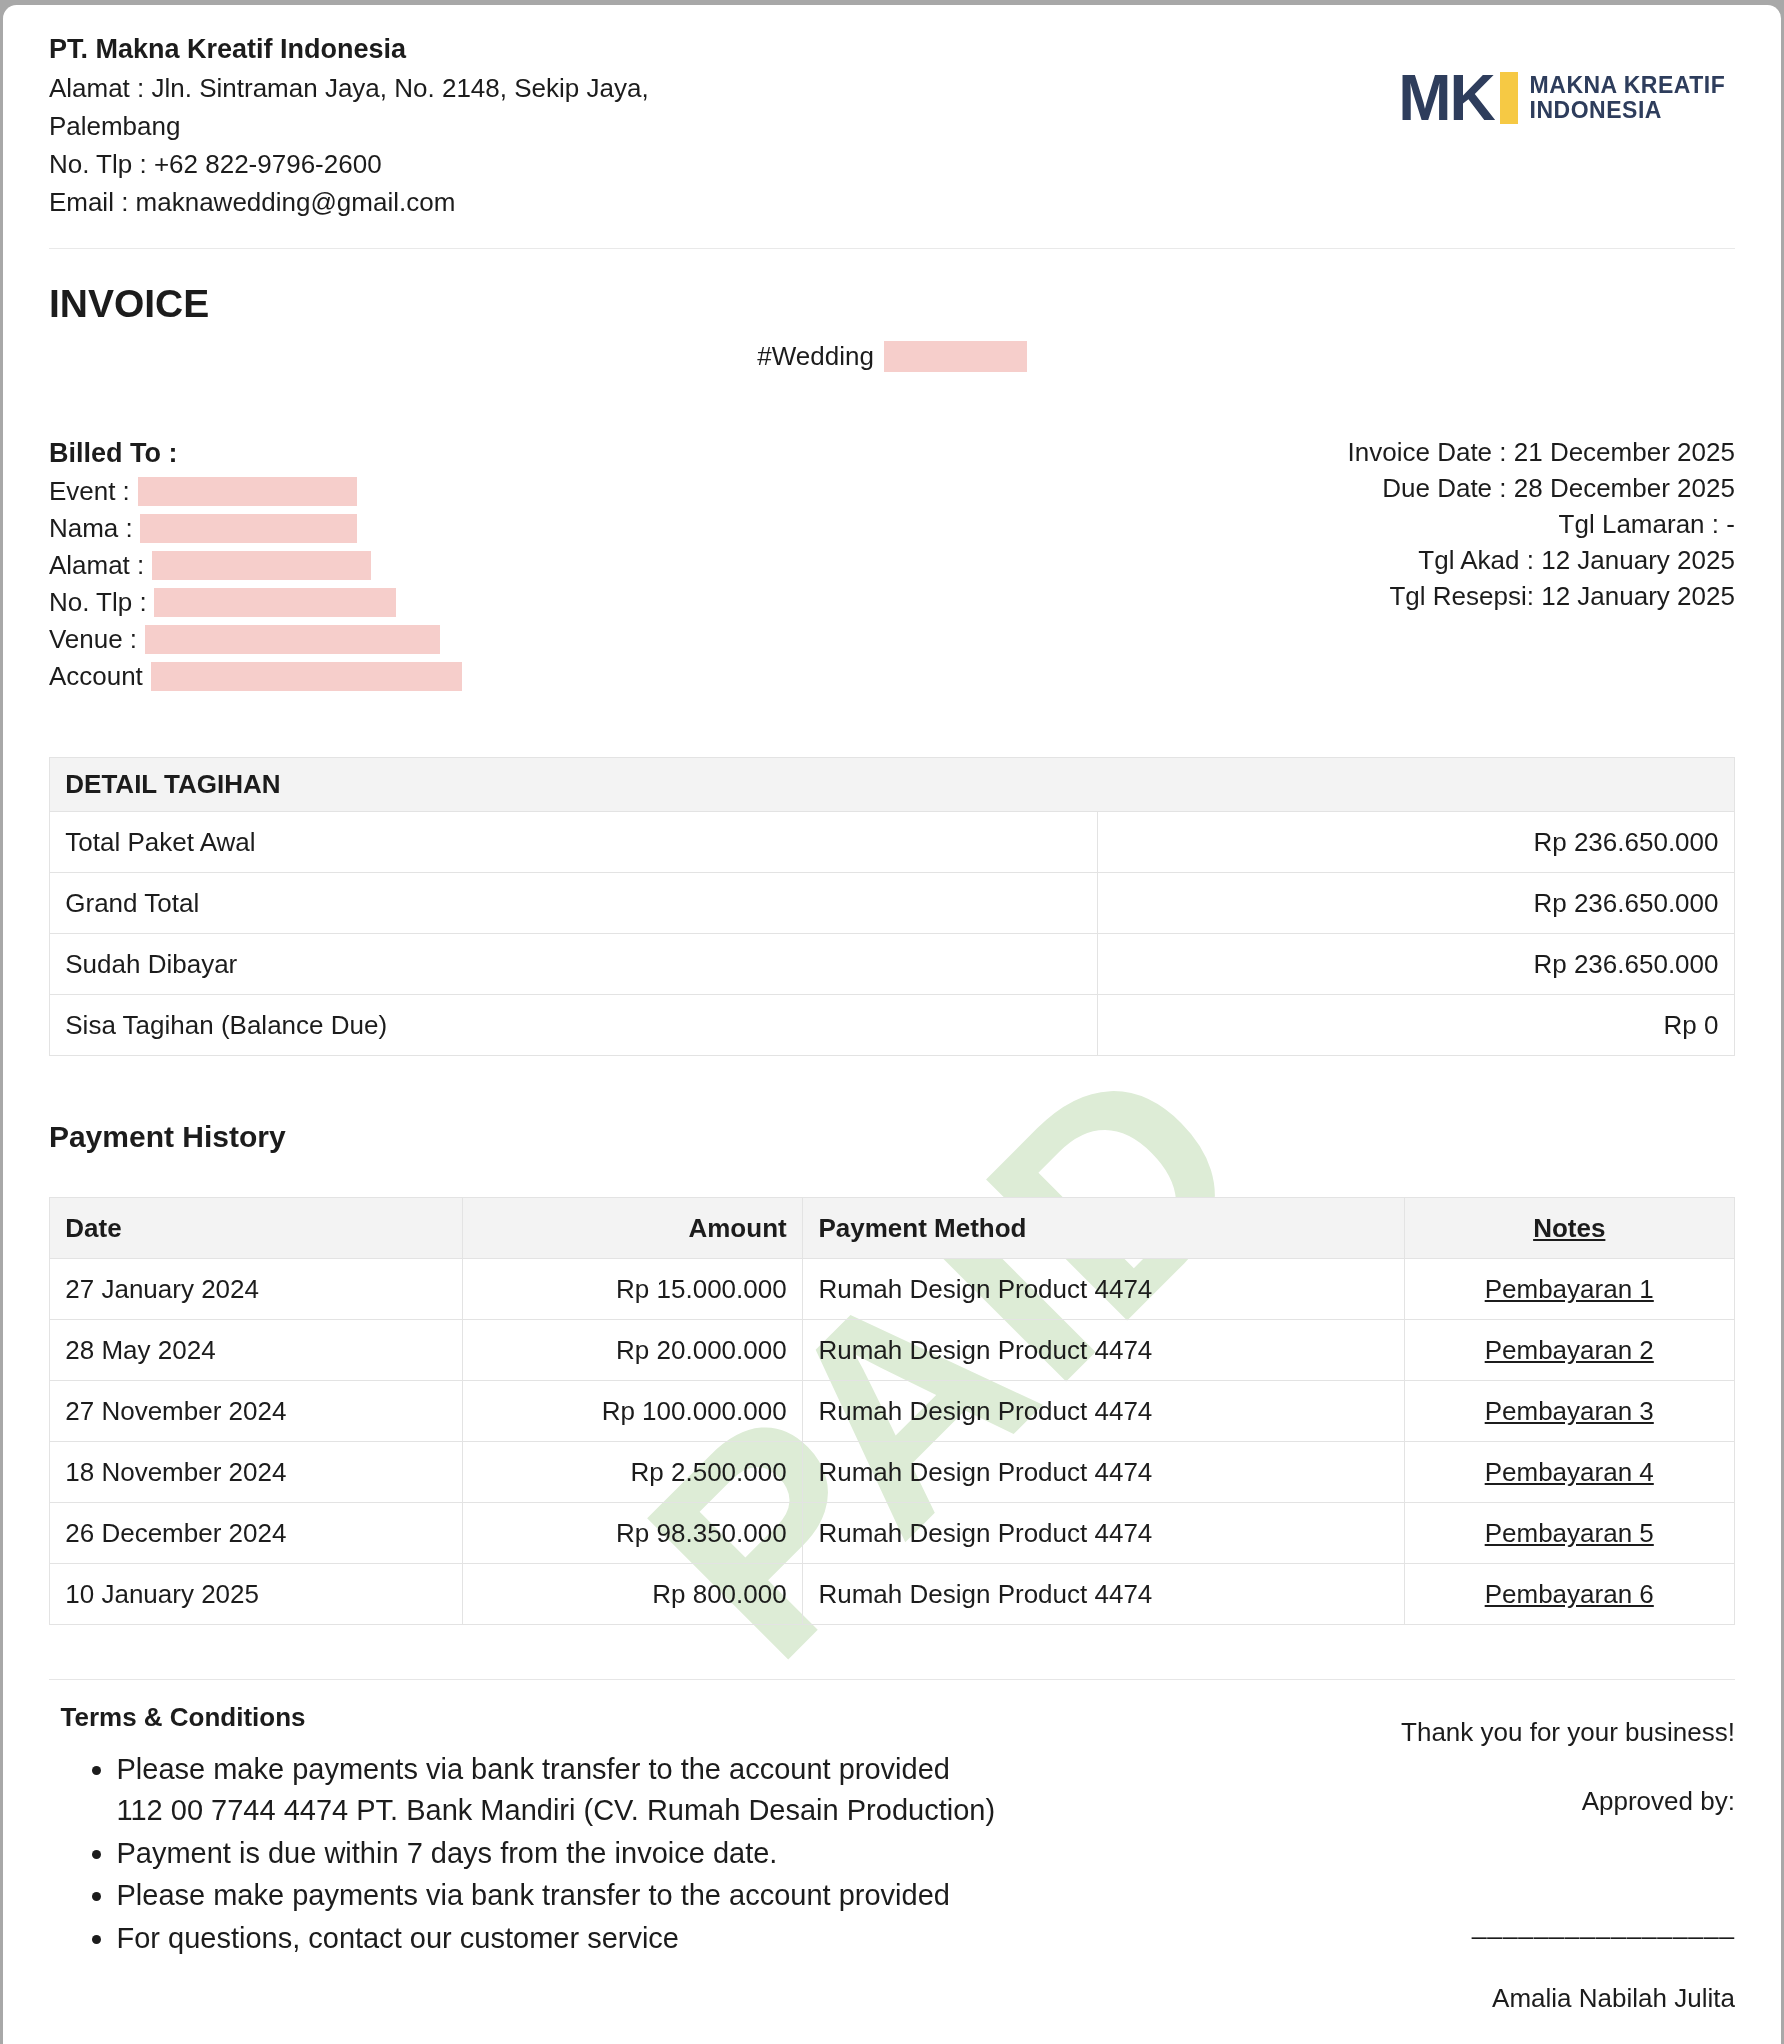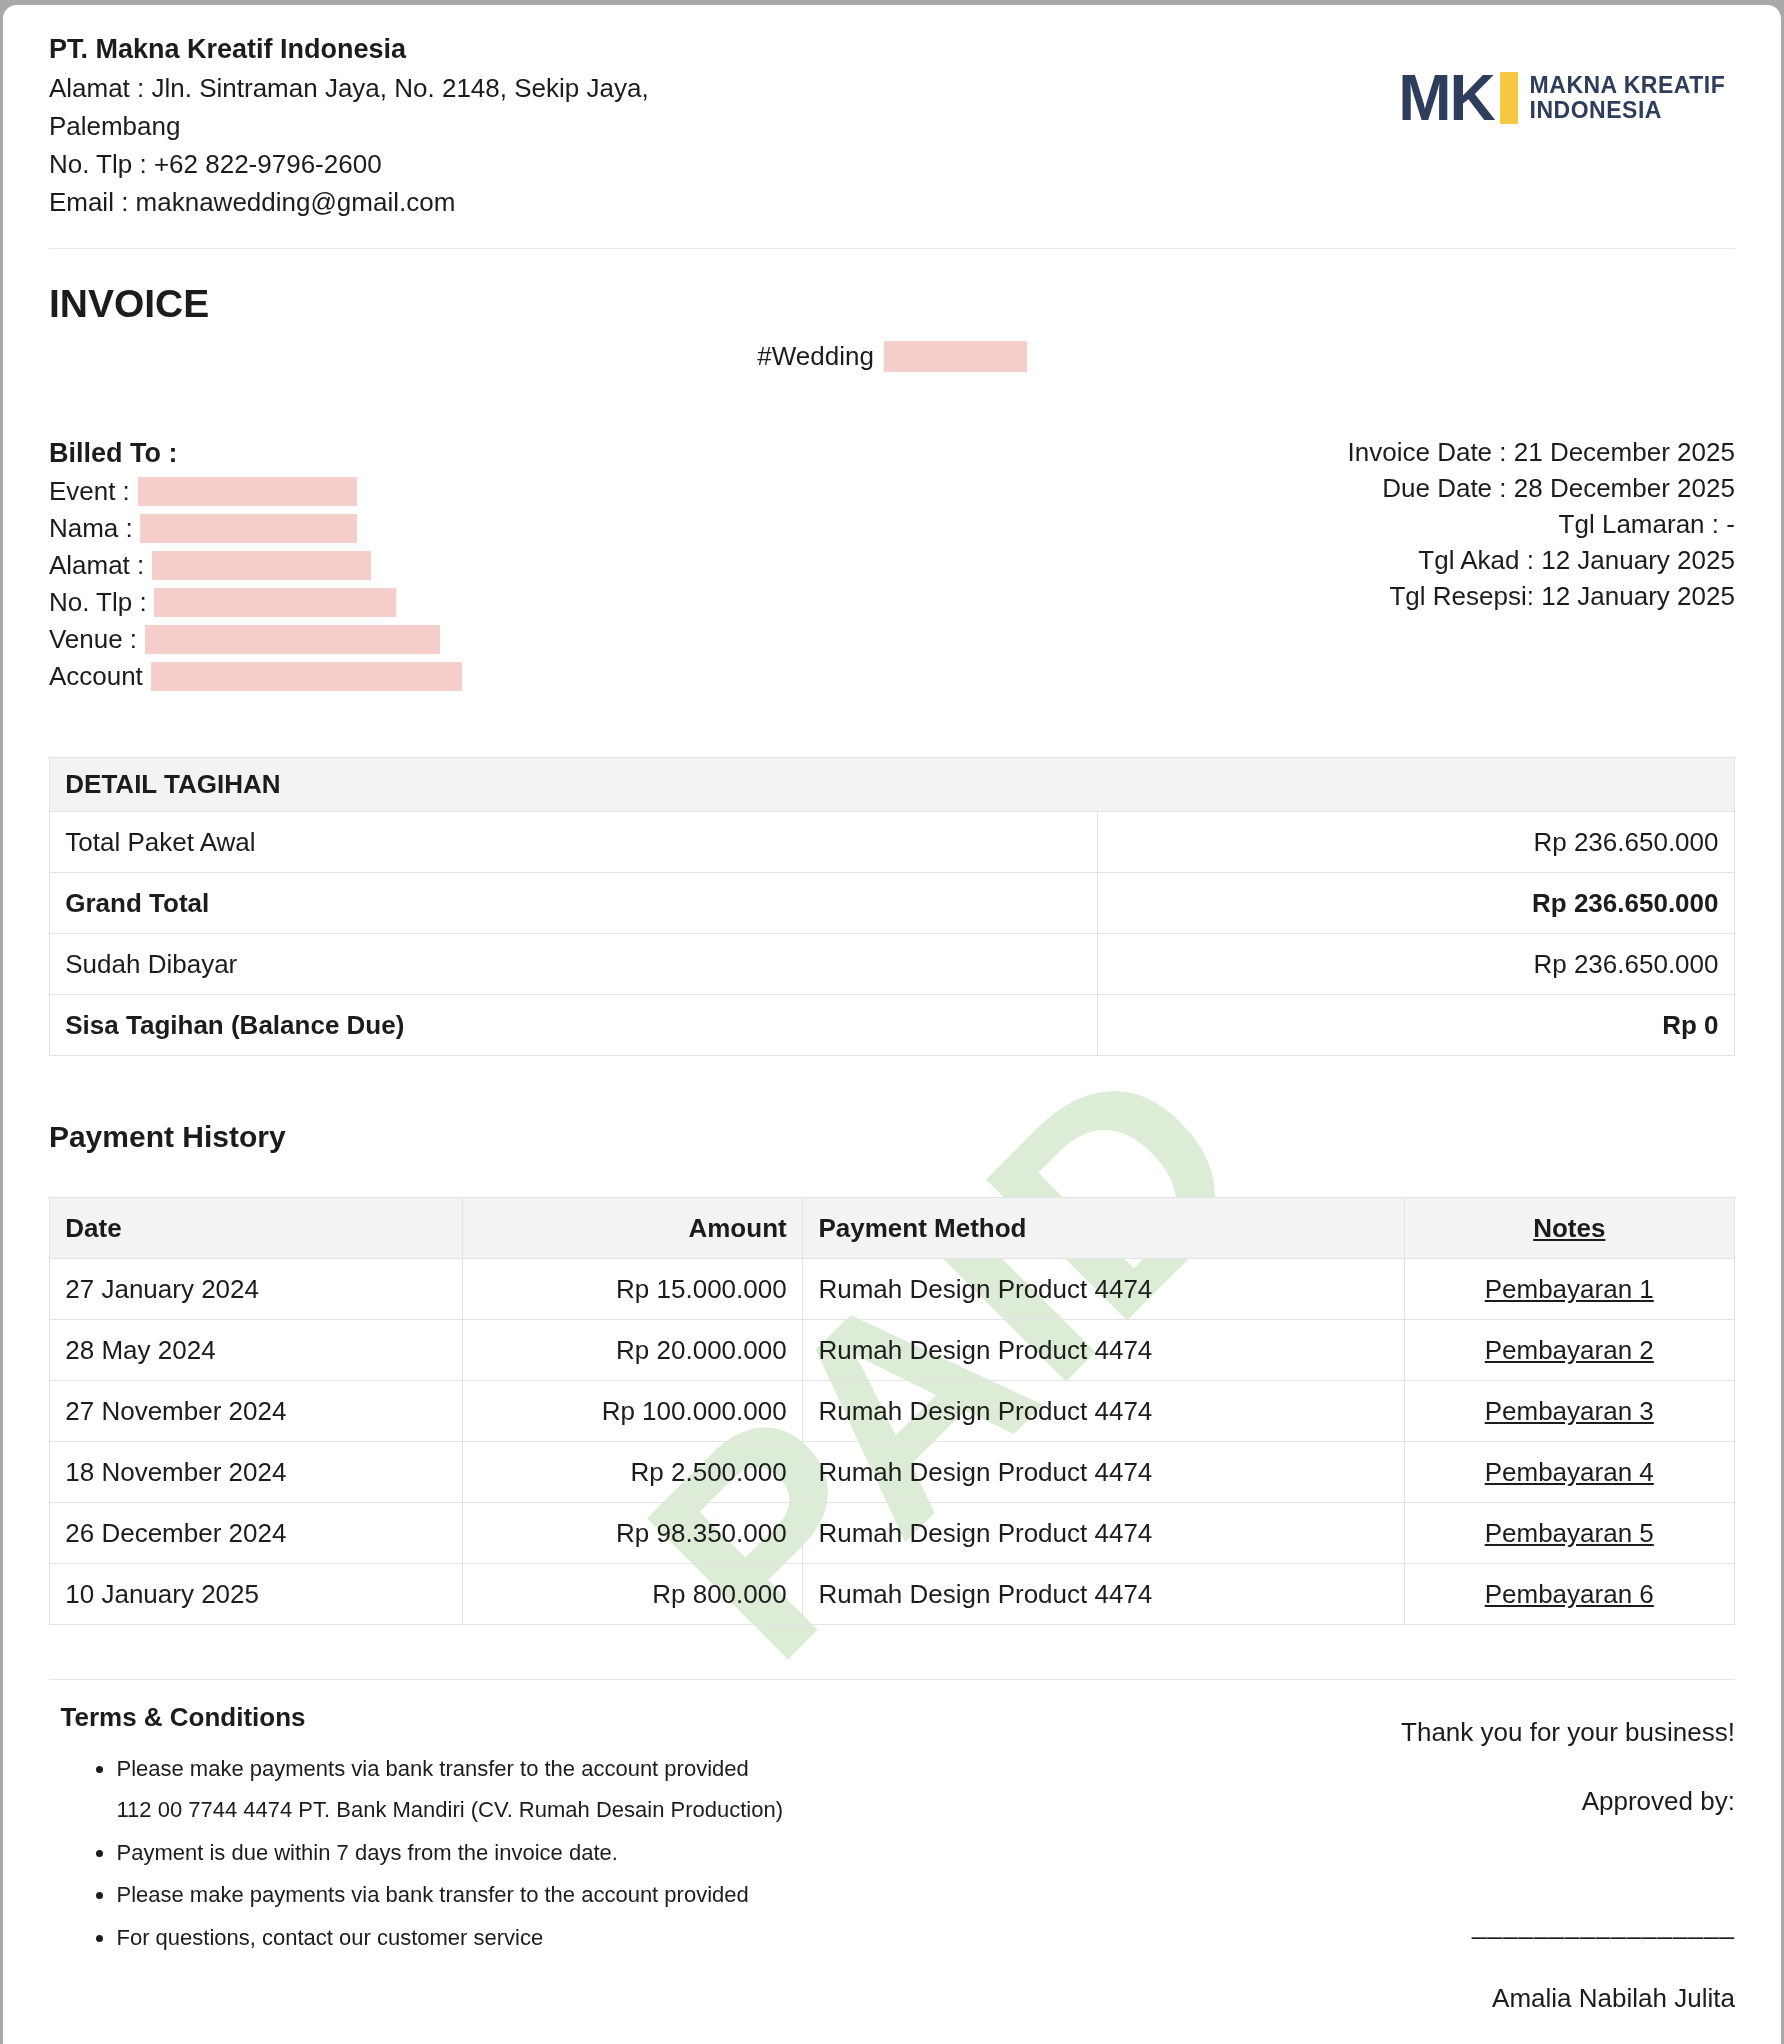--- a/index.html
+++ b/index.html
@@ -45,33 +45,33 @@
   .w0{width:219px;} .w1{width:217px;} .w2{width:219px;} .w3{width:242px;} .w4{width:295px;} .w5{width:311px;}
   .inv-info{text-align:right;}
   .inv-info .line{font-size:26px;line-height:36px;}
   
   table{width:100%;border-collapse:collapse;table-layout:fixed;font-size:26px;}
   th,td{border:1px solid var(--border);padding:0 15.4px;overflow:hidden;white-space:nowrap;}
   .detail-table{margin-top:62px;}
   .detail-table th{background:var(--headbg);height:54px;text-align:left;font-weight:bold;}
   .detail-table td{height:61px;background:transparent;}
   .detail-table td.val{text-align:right;}
-  .detail-table tr.bold td{font-weight:bold;}
+  .detail-table tr.bold td{font-weight:normal;}
   .ph-h{margin-top:62px;font-size:30px;font-weight:bold;line-height:37px;}
   .pay-table{margin-top:42px;}
   .pay-table th{background:var(--headbg);height:61px;font-weight:bold;text-align:left;}
   .pay-table td{height:61px;background:transparent;}
   .pay-table .amt{text-align:right;}
   .pay-table .note{text-align:center;text-decoration:underline;}
   
   .terms-divider{margin-top:54px;border-top:1.9px solid #e6e6e6;}
   .bottom{display:flex;margin-top:11.6px;}
   .terms{flex:1;padding-left:11.6px;}
   .terms-h{font-size:26px;font-weight:bold;line-height:31px;margin-top:9.7px;}
-  .terms ul{margin:21px 0 0 0;padding-left:56px;font-size:22px;}
+  .terms ul{margin:21px 0 0 0;padding-left:56px;font-size:29px;}
   .terms li{margin-bottom:12.6px;line-height:30px;}
   .terms li .cont{margin-top:11.6px;}
   .sign{width:502px;text-align:right;font-size:26px;padding-top:27px;}
   .sign .thanks{line-height:27px;}
   .sign .approved{margin-top:42px;line-height:27px;}
   .sign .sig-line{margin-top:97px;line-height:27px;letter-spacing:1px;}
   .sign .signer{margin-top:46px;line-height:27px;}
 </style>
 </head>
 <body>

